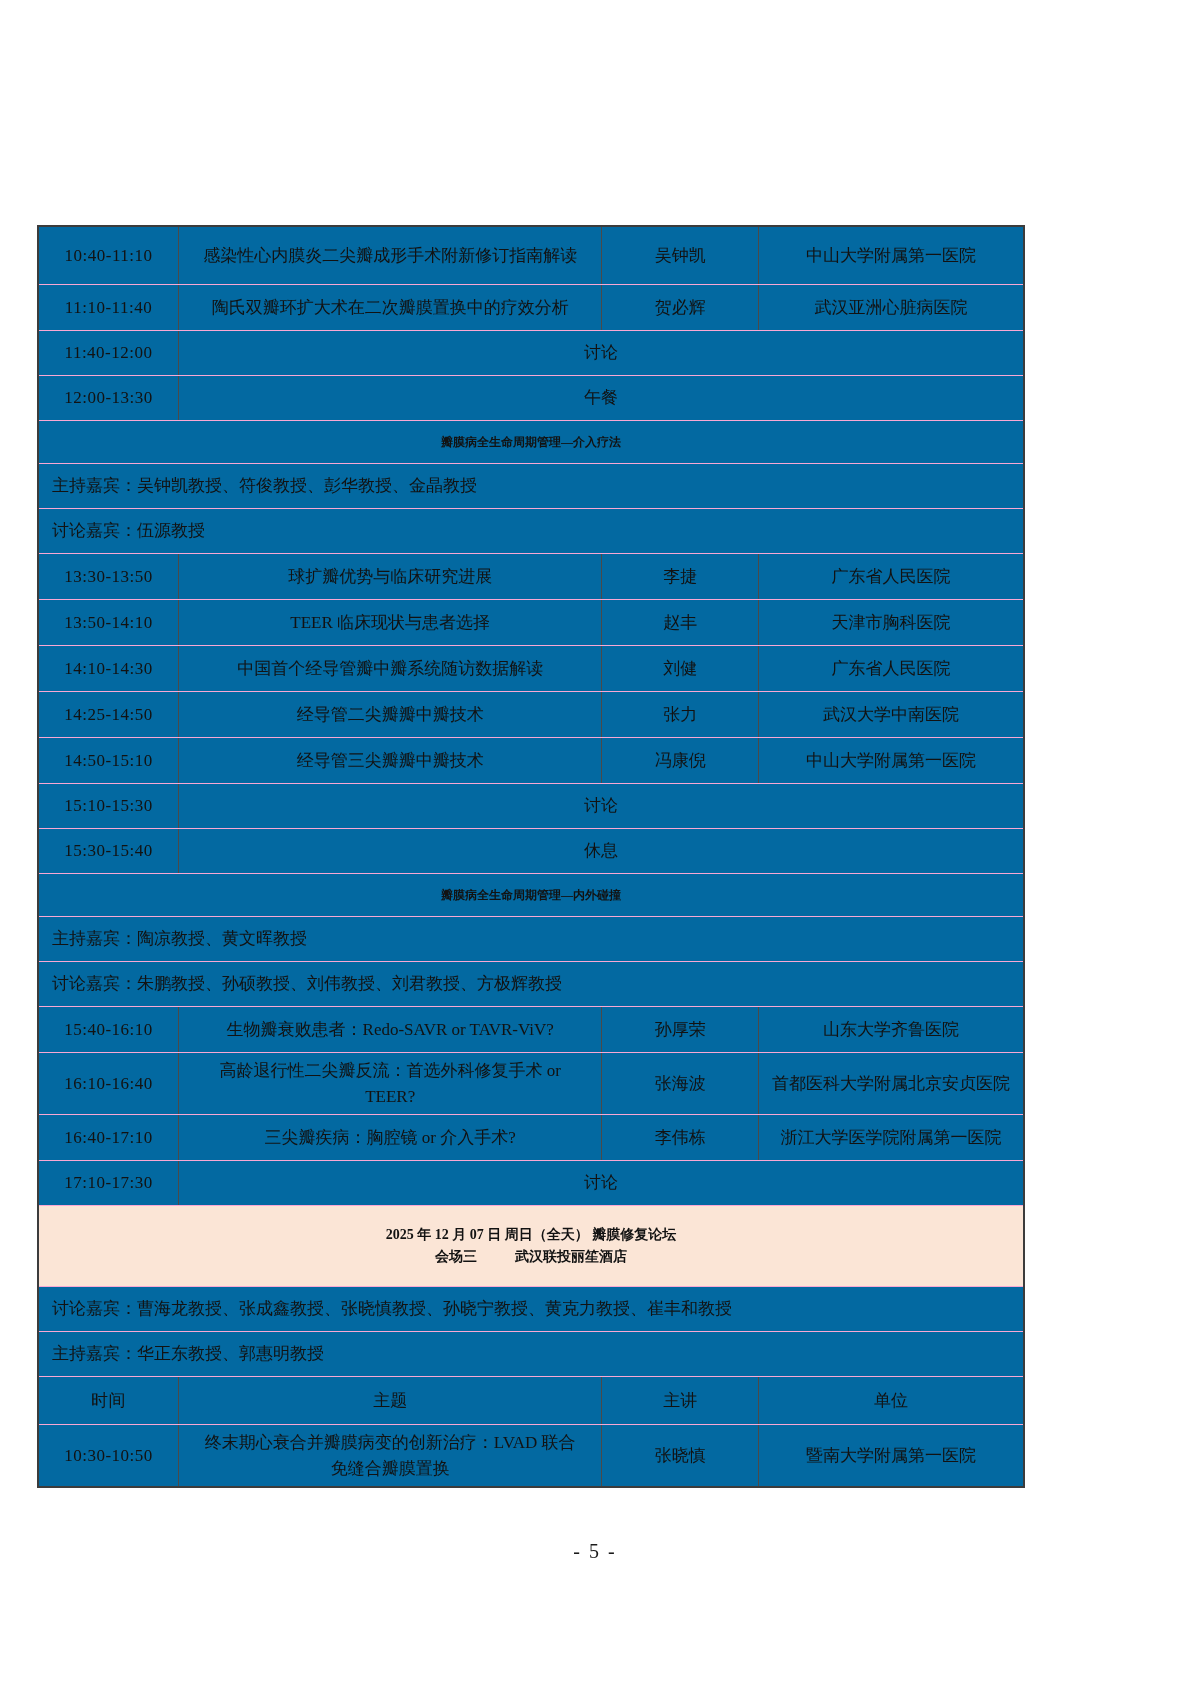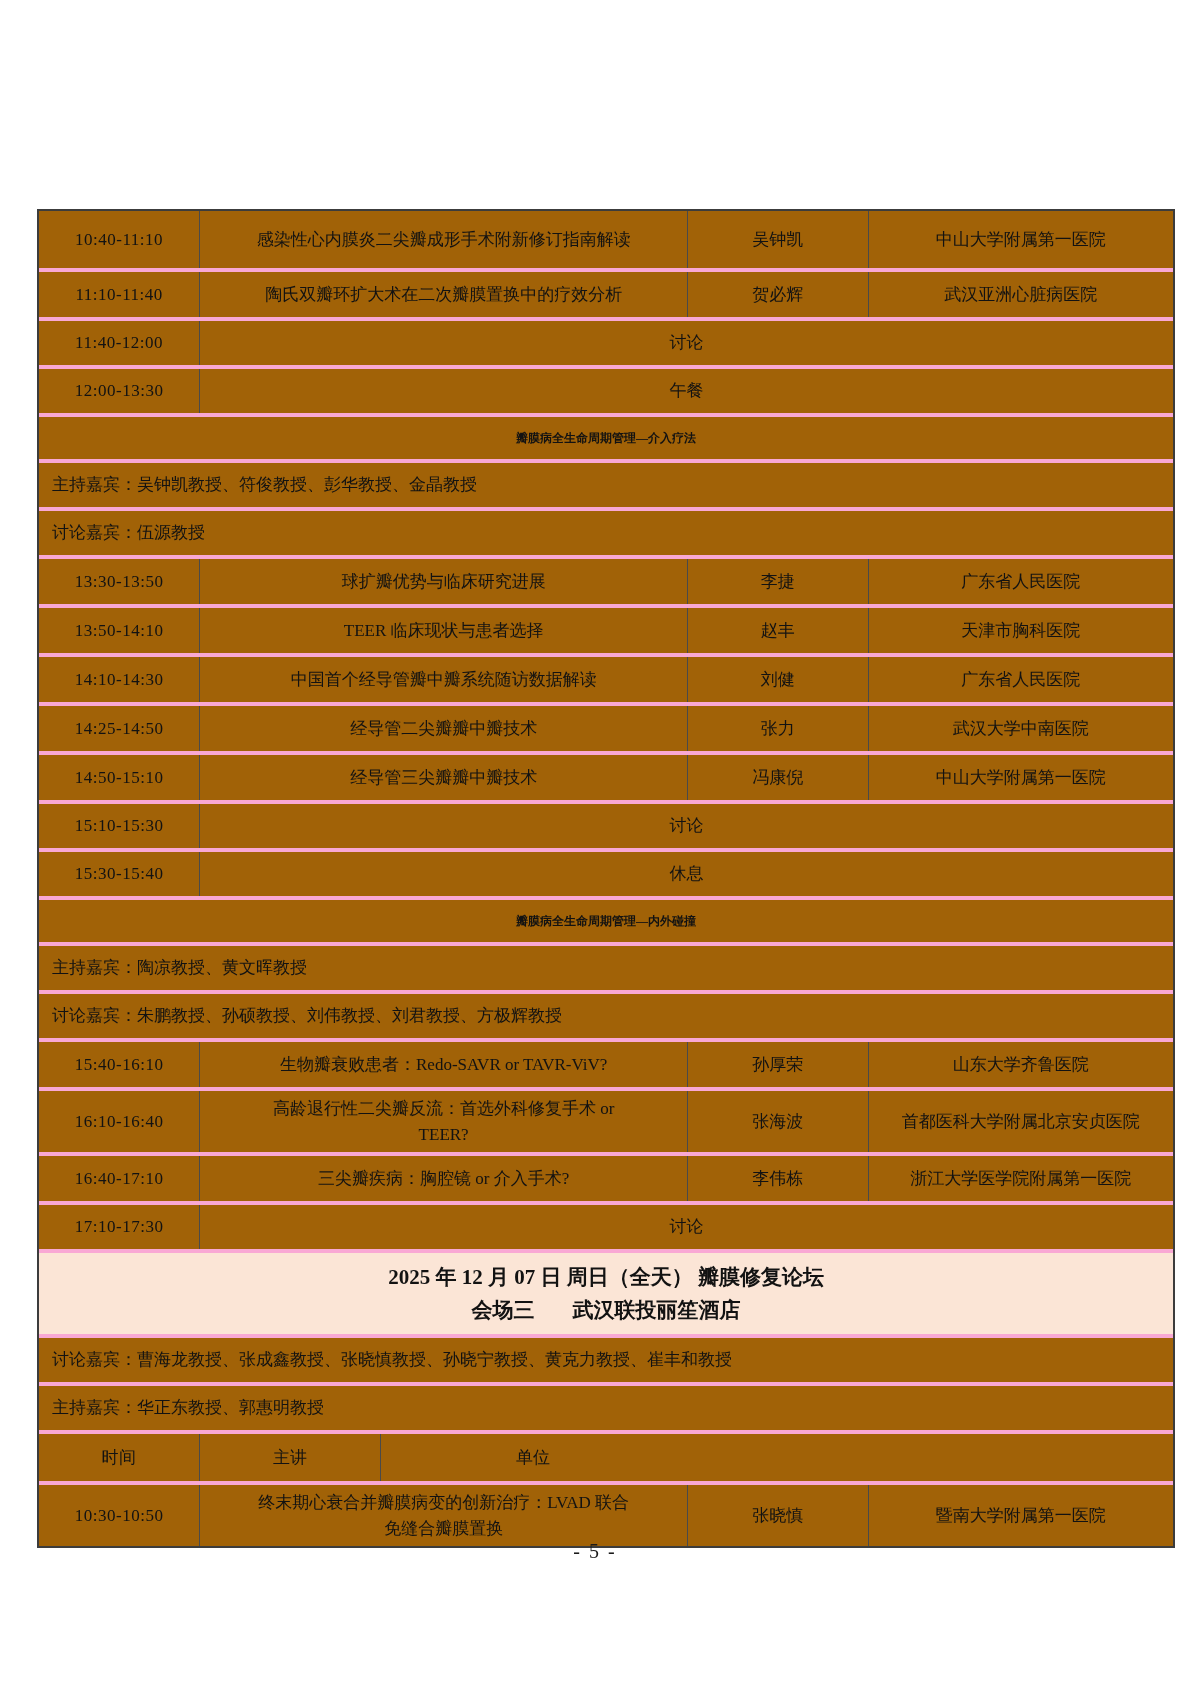--- a/index.html
+++ b/index.html
@@ -7,30 +7,30 @@
     position:relative;
     width:1190px; height:1683px;
     margin:0 auto;
     background:#ffffff;
     font-family:"Liberation Serif","DejaVu Serif",serif;
     color:#121212;
     overflow:hidden;
   }
   .agenda {
     position:absolute;
-    left:37px; top:209px;
-    width:1138px;
+    left:37px; top:225px;
+    width:988px;
     border:2px solid #3c3c3c;
     box-sizing:border-box;
-    background:#a16207;
+    background:#0369a1;
   }
   .row {
     display:flex;
     align-items:stretch;
-    border-top:4px solid #f9a8d4;
+    border-top:1px solid #f9a8d4;
   }
   .row:first-child { border-top:none; }
   .cell {
     display:flex;
     align-items:center;
     justify-content:center;
     text-align:center;
     box-sizing:border-box;
     border-left:1px solid #4a4a4a;
     font-size:17px;
@@ -57,21 +57,21 @@
     font-size:12px;
   }
   .r-note .cell {
     justify-content:flex-start;
     text-align:left;
     padding-left:13px;
   }
   .r-banner .cell {
     flex-direction:column;
     font-weight:bold;
-    font-size:21px;
+    font-size:14px;
     line-height:1.55;
     padding:8px 8px;
   }
   .banner-line2 { display:flex; justify-content:center; gap:38px; }
 
   .page-num {
     position:absolute;
     left:0; top:1540px;
     width:100%;
     text-align:center;
@@ -194,20 +194,21 @@
         </div>
       </div>
       <div class="row r-note">
         <div class="cell c-span">讨论嘉宾：曹海龙教授、张成鑫教授、张晓慎教授、孙晓宁教授、黄克力教授、崔丰和教授</div>
       </div>
       <div class="row r-note">
         <div class="cell c-span">主持嘉宾：华正东教授、郭惠明教授</div>
       </div>
       <div class="row r-header">
         <div class="cell c-time">时间</div>
+        <div class="cell c-topic">主题</div>
         <div class="cell c-speaker">主讲</div>
         <div class="cell c-org">单位</div>
       </div>
       <div class="row r-talk">
         <div class="cell c-time">10:30-10:50</div>
         <div class="cell c-topic">终末期心衰合并瓣膜病变的创新治疗：LVAD 联合
 免缝合瓣膜置换</div>
         <div class="cell c-speaker">张晓慎</div>
         <div class="cell c-org">暨南大学附属第一医院</div>
       </div>

